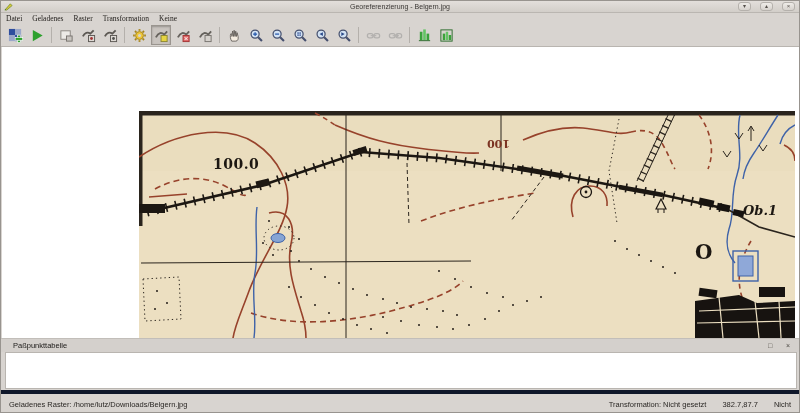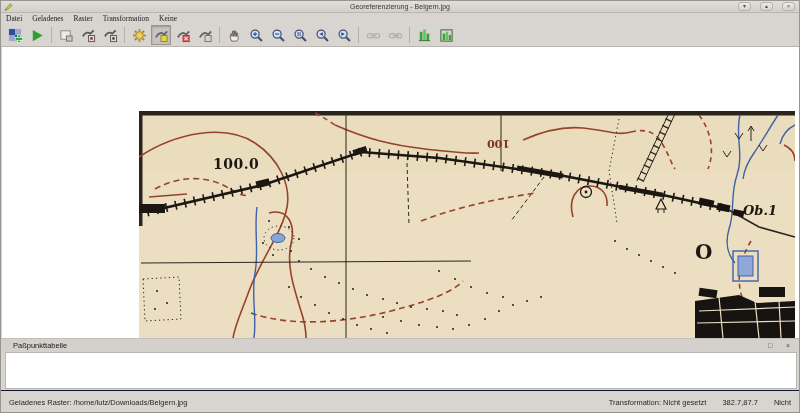--- a/index.html
+++ b/index.html
@@ -41,21 +41,21 @@
   .dockheader{position:absolute;left:0;top:337px;width:100%;height:14px;
     background:#d4d0cc;border-top:1px solid #c2beb9;display:flex;align-items:center;
     font-size:7.5px;padding-left:12px;}
   .dock-btns{position:absolute;right:6px;top:2px;display:flex;gap:8px;}
   .dock-btn{width:10px;height:10px;border:none;background:transparent;font-size:7px;
     color:#4c4843;padding:0;line-height:10px;text-align:center;}
   .dockbody{position:absolute;left:4px;top:351px;width:792px;height:37px;
     background:#ffffff;border:1px solid #b9b5b0;}
   
   .statusbar{position:absolute;left:0;top:389px;width:100%;height:24px;
-    background:#d8d4d0;border-top:1px solid #0f172a;display:flex;align-items:center;
+    background:#d8d4d0;border-top:4px solid #0f172a;display:flex;align-items:center;
     font-size:7.5px;color:#2a2724;padding:0 8px;}
   .status-left{flex:1 1 auto;}
   .status-right{display:flex;gap:16px;}
 </style>
 </head>
 <body>
 
 <div id="window">
 
   <div class="titlebar">

